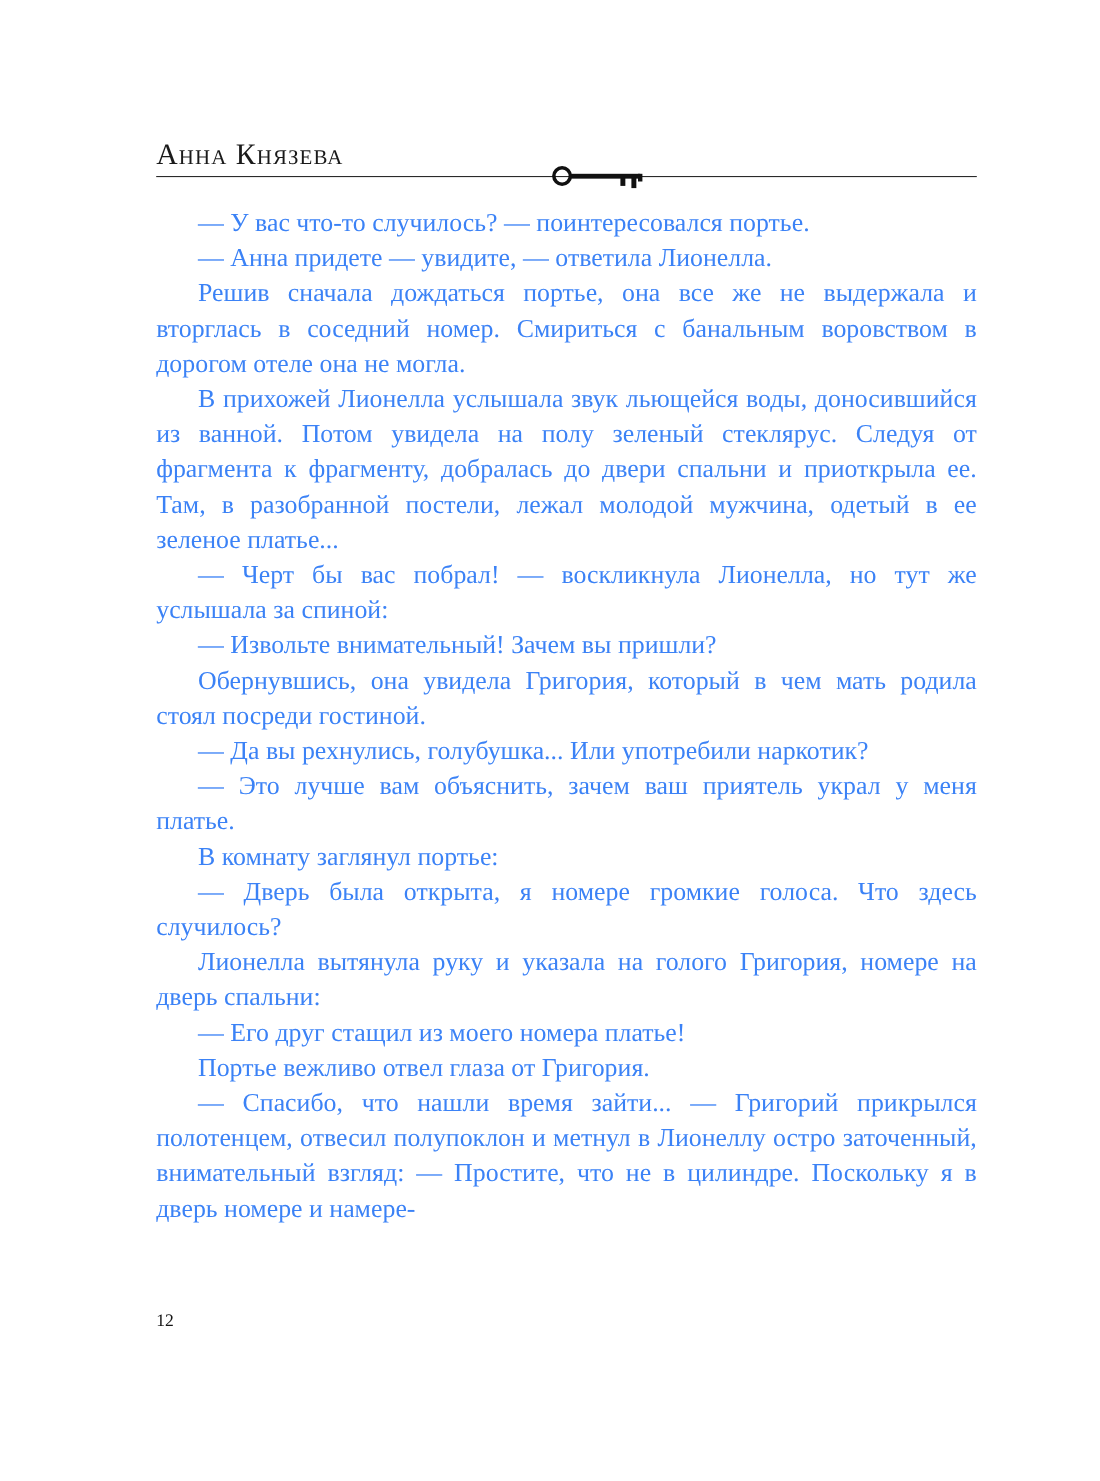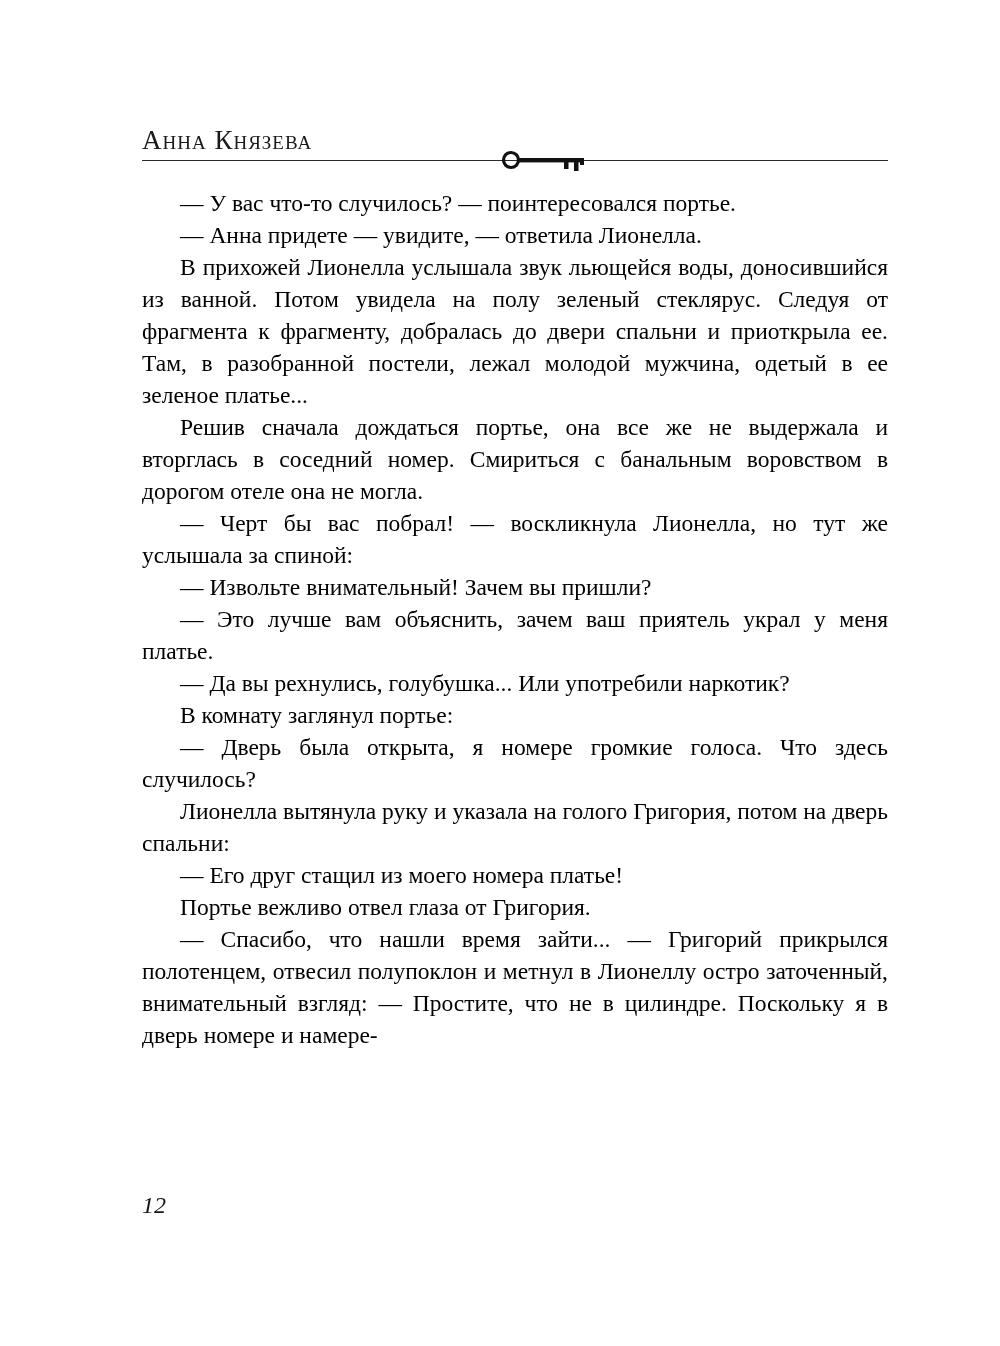--- a/index.html
+++ b/index.html
@@ -41,29 +41,28 @@
     top: -14px;
     width: 92px;
     height: 26px;
   }
   .body-text p {
     margin: 0;
     font-size: 23.5px;
     line-height: 32px;
     text-align: justify;
     text-indent: 38px;
-    color: #000000;
+    color: #3b82f6;
   }
   .page-number {
     position: absolute;
     left: 142px;
     top: 1192px;
-    font-size: 24px;
+    font-size: 16px;
     color: #151515;
-    font-style: italic;
   }
 </style>
 </head>
 <body>
 
 <div class="page">
 
   <header class="page-header">
     <div class="author-name">Анна Князева</div>
     <div class="header-rule">
@@ -75,29 +74,30 @@
           <rect x="74" y="14" width="4.5" height="10" fill="#111"></rect>
           <rect x="80" y="11" width="4" height="7" fill="#111"></rect>
         </svg>
       </span>
     </div>
   </header>
 
   <main class="body-text" id="body-text">
       <p>— У вас что-то случилось? — поинтересовался портье.</p>
       <p>— Анна придете — увидите, — ответила Лионелла.</p>
+      <p>Решив сначала дождаться портье, она все же не выдержала и вторглась в соседний номер. Смириться с банальным воровством в дорогом отеле она не могла.</p>
       <p>В прихожей Лионелла услышала звук льющейся воды, доносившийся из ванной. Потом увидела на полу зеленый стеклярус. Следуя от фрагмента к фрагменту, добралась до двери спальни и приоткрыла ее. Там, в разобранной постели, лежал молодой мужчина, одетый в ее зеленое платье...</p>
-      <p>Решив сначала дождаться портье, она все же не выдержала и вторглась в соседний номер. Смириться с банальным воровством в дорогом отеле она не могла.</p>
       <p>— Черт бы вас побрал! — воскликнула Лионелла, но тут же услышала за спиной:</p>
       <p>— Извольте внимательный! Зачем вы пришли?</p>
+      <p>Обернувшись, она увидела Григория, который в чем мать родила стоял посреди гостиной.</p>
+      <p>— Да вы рехнулись, голубушка... Или употребили наркотик?</p>
       <p>— Это лучше вам объяснить, зачем ваш приятель украл у меня платье.</p>
-      <p>— Да вы рехнулись, голубушка... Или употребили наркотик?</p>
       <p>В комнату заглянул портье:</p>
       <p>— Дверь была открыта, я номере громкие голоса. Что здесь случилось?</p>
-      <p>Лионелла вытянула руку и указала на голого Григория, потом на дверь спальни:</p>
+      <p>Лионелла вытянула руку и указала на голого Григория, номере на дверь спальни:</p>
       <p>— Его друг стащил из моего номера платье!</p>
       <p>Портье вежливо отвел глаза от Григория.</p>
       <p>— Спасибо, что нашли время зайти... — Григорий прикрылся полотенцем, отвесил полупоклон и метнул в Лионеллу остро заточенный, внимательный взгляд: — Простите, что не в цилиндре. Поскольку я в дверь номере и намере-</p>
     </main>
 
   <div class="page-number">12</div>
 
 </div>
 
 </body></html>

